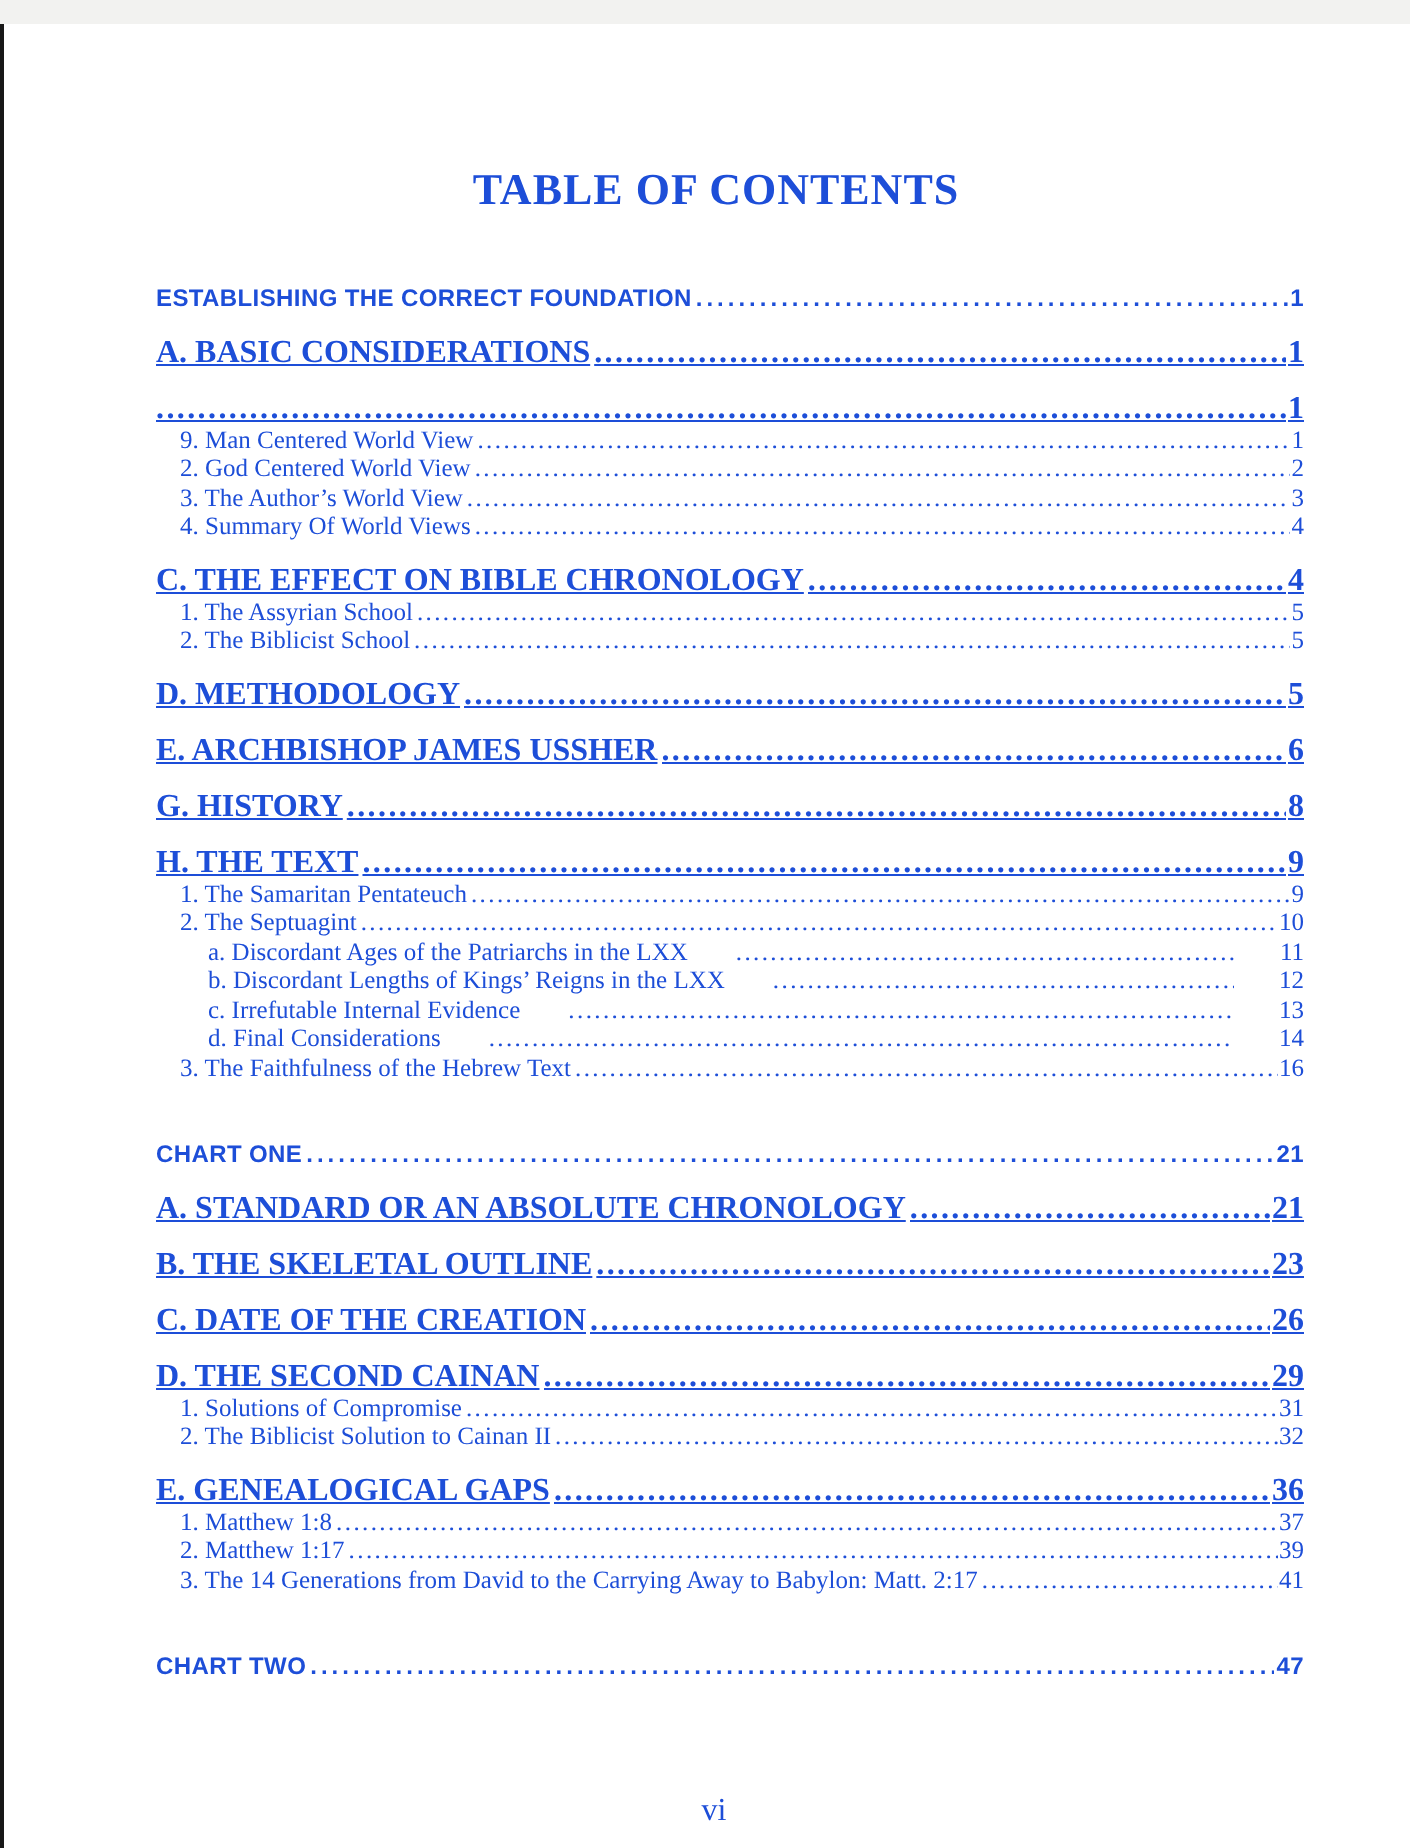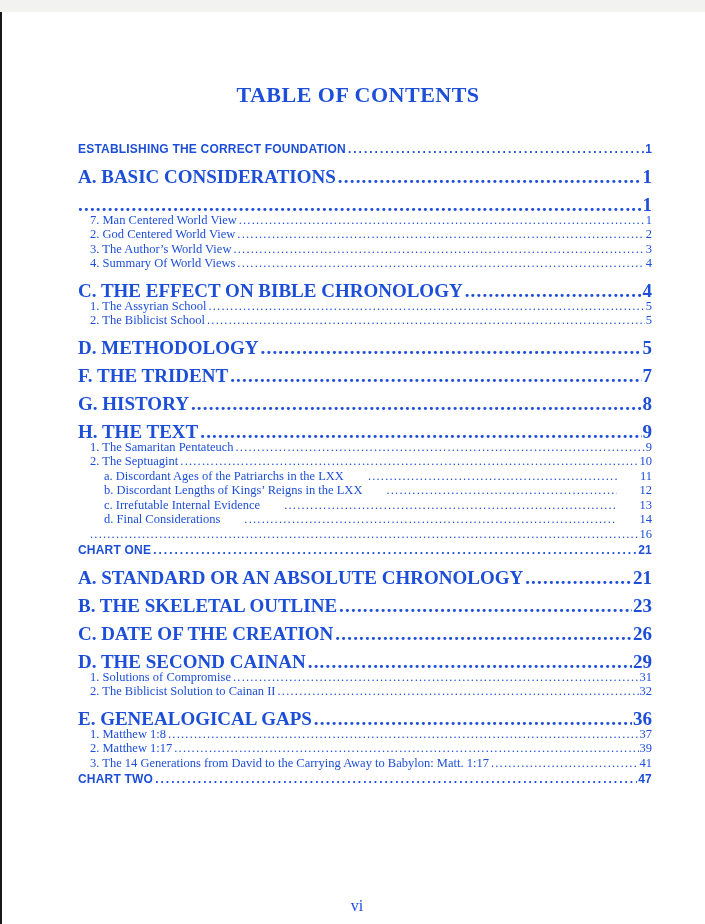--- a/index.html
+++ b/index.html
@@ -29,26 +29,26 @@
     letter-spacing:0.5px;white-space:nowrap;
   }
   .toc{
     position:absolute;left:78px;top:130px;width:574px;
   }
   .row{
     display:flex;align-items:baseline;
     line-height:14.5px;white-space:nowrap;
   }
   .v-sans{font-family:"Liberation Sans",sans-serif;font-weight:700;font-size:12px;letter-spacing:0.2px;}
-  .v-bold{font-family:"Liberation Serif",serif;font-weight:700;font-size:19px;}
+  .v-bold{font-family:"Liberation Serif",serif;font-weight:700;font-size:16px;text-decoration:underline;}
   .v-plain{font-family:"Liberation Serif",serif;font-weight:400;font-size:12.5px;}
   .l-1{padding-left:12px;}
   .l-2{padding-left:26px;gap:22px;}
   .g-section{margin-top:13.5px;}
-  .g-chart{margin-top:2px;}
+  .g-chart{margin-top:29px;}
   .lbl{flex:none;padding-right:2px;text-align:center;}
   .dots{flex:1 1 auto;overflow:hidden;}
   .dots::after{
     content:"..........................................................................................................................................................................................................................................................................";
     letter-spacing:1.2px;
   }
   .v-sans .dots::after{letter-spacing:2px;}
   .pg{flex:none;padding-left:1px;}
   .footer{
     position:absolute;top:886px;left:357px;
@@ -73,21 +73,21 @@
       <div class="row v-bold l-0 g-section">
         <span class="lbl">A. BASIC CONSIDERATIONS</span>
         <span class="dots"></span>
         <span class="pg">1</span>
       </div>
       <div class="row v-bold l-0 g-section">
         <span class="dots"></span>
         <span class="pg">1</span>
       </div>
       <div class="row v-plain l-1 g-none">
-        <span class="lbl">7. Man Centered World View</span>
+        <span class="lbl">9. Man Centered World View</span>
         <span class="dots"></span>
         <span class="pg">1</span>
       </div>
       <div class="row v-plain l-1 g-none">
         <span class="lbl">2. God Centered World View</span>
         <span class="dots"></span>
         <span class="pg">2</span>
       </div>
       <div class="row v-plain l-1 g-none">
         <span class="lbl">3. The Author’s World View</span>
@@ -113,23 +113,23 @@
         <span class="lbl">2. The Biblicist School</span>
         <span class="dots"></span>
         <span class="pg">5</span>
       </div>
       <div class="row v-bold l-0 g-section">
         <span class="lbl">D. METHODOLOGY</span>
         <span class="dots"></span>
         <span class="pg">5</span>
       </div>
       <div class="row v-bold l-0 g-section">
-        <span class="lbl">F. THE TRIDENT</span>
-        <span class="dots"></span>
-        <span class="pg">7</span>
+        <span class="lbl">E. ARCHBISHOP JAMES USSHER</span>
+        <span class="dots"></span>
+        <span class="pg">6</span>
       </div>
       <div class="row v-bold l-0 g-section">
         <span class="lbl">G. HISTORY</span>
         <span class="dots"></span>
         <span class="pg">8</span>
       </div>
       <div class="row v-bold l-0 g-section">
         <span class="lbl">H. THE TEXT</span>
         <span class="dots"></span>
         <span class="pg">9</span>
@@ -158,20 +158,21 @@
         <span class="lbl">c. Irrefutable Internal Evidence</span>
         <span class="dots"></span>
         <span class="pg">13</span>
       </div>
       <div class="row v-plain l-2 g-none">
         <span class="lbl">d. Final Considerations</span>
         <span class="dots"></span>
         <span class="pg">14</span>
       </div>
       <div class="row v-plain l-1 g-none">
+        <span class="lbl">3. The Faithfulness of the Hebrew Text</span>
         <span class="dots"></span>
         <span class="pg">16</span>
       </div>
       <div class="row v-sans l-0 g-chart">
         <span class="lbl">CHART ONE</span>
         <span class="dots"></span>
         <span class="pg">21</span>
       </div>
       <div class="row v-bold l-0 g-section">
         <span class="lbl">A. STANDARD OR AN ABSOLUTE CHRONOLOGY</span>
@@ -212,21 +213,21 @@
         <span class="lbl">1. Matthew 1:8</span>
         <span class="dots"></span>
         <span class="pg">37</span>
       </div>
       <div class="row v-plain l-1 g-none">
         <span class="lbl">2. Matthew 1:17</span>
         <span class="dots"></span>
         <span class="pg">39</span>
       </div>
       <div class="row v-plain l-1 g-none">
-        <span class="lbl">3. The 14 Generations from David to the Carrying Away to Babylon: Matt. 1:17</span>
+        <span class="lbl">3. The 14 Generations from David to the Carrying Away to Babylon: Matt. 2:17</span>
         <span class="dots"></span>
         <span class="pg">41</span>
       </div>
       <div class="row v-sans l-0 g-chart">
         <span class="lbl">CHART TWO</span>
         <span class="dots"></span>
         <span class="pg">47</span>
       </div>
     </div>
 

